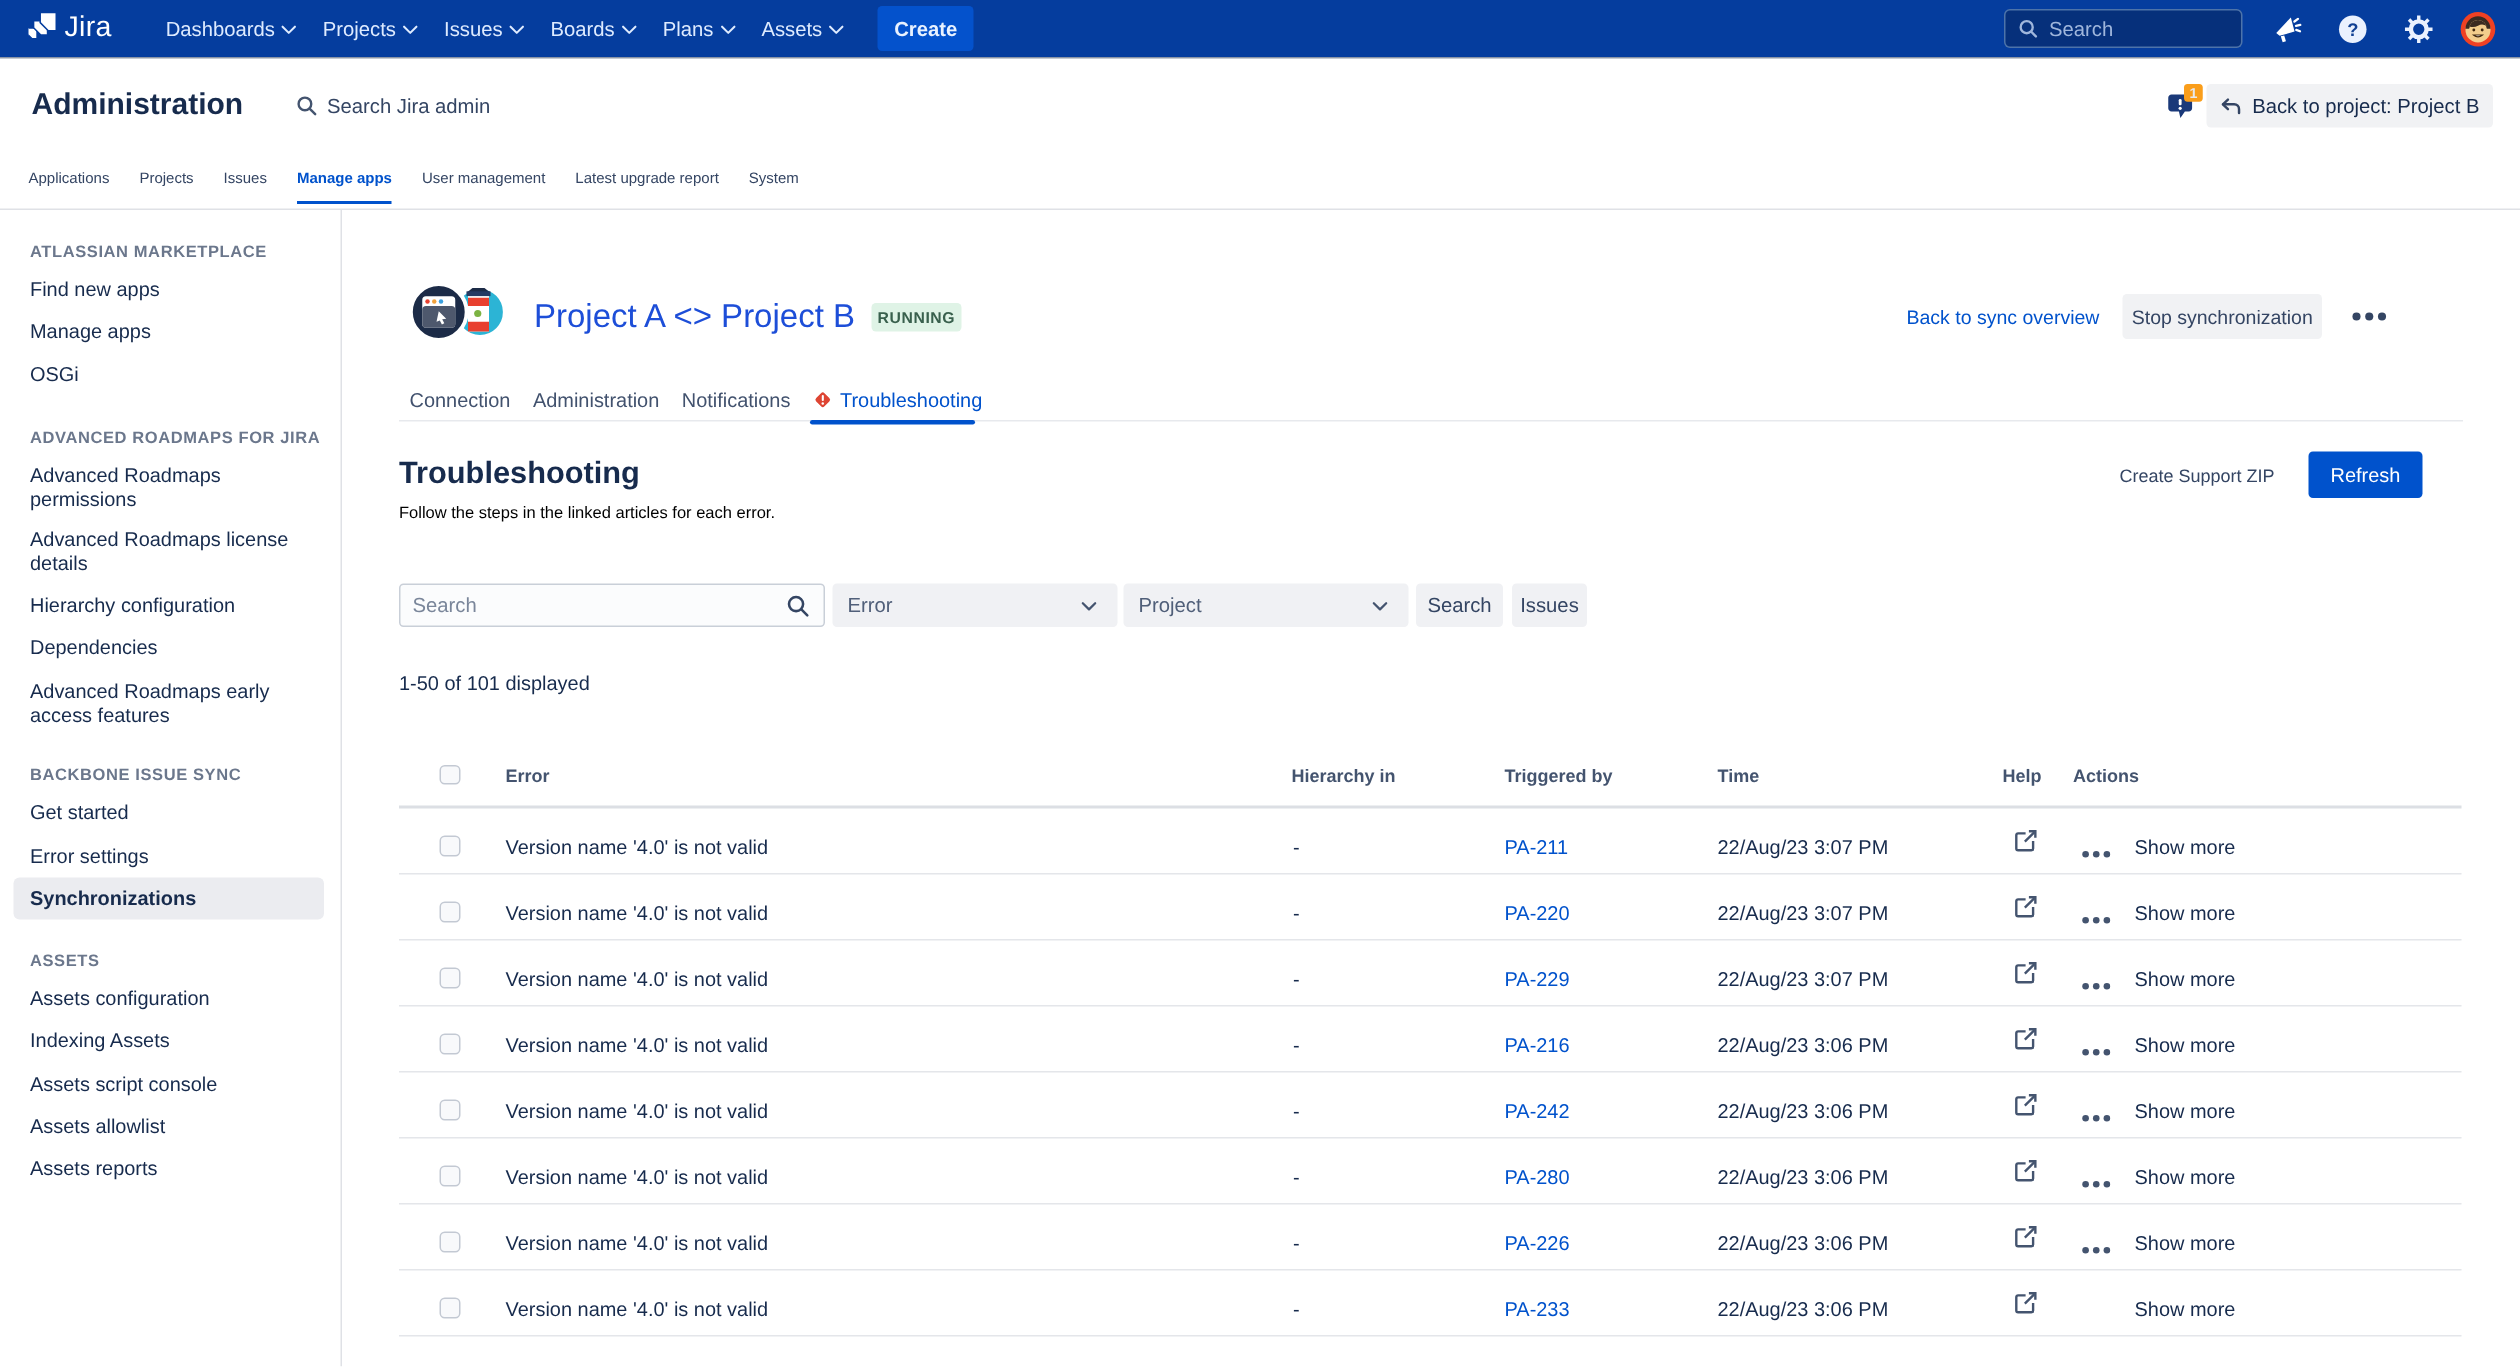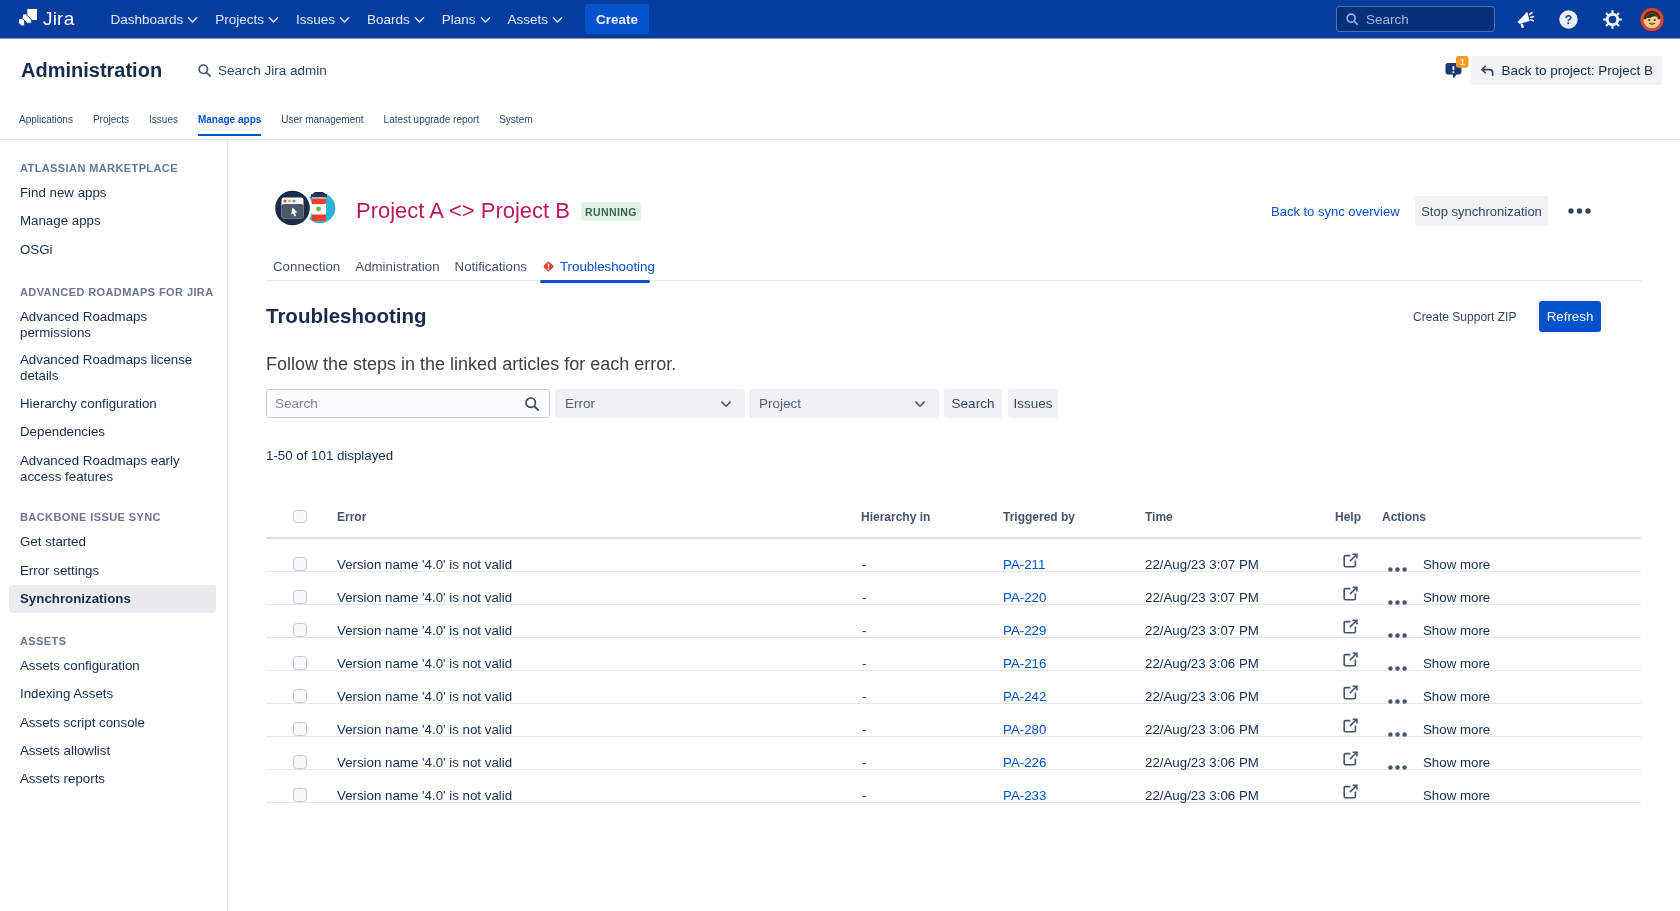--- a/index.html
+++ b/index.html
@@ -29,47 +29,47 @@
 .admin-tabs .t{margin-right:20px;padding-bottom:9px}
 .admin-tabs .t.act{color:#0052CC;font-weight:bold;border-bottom:2px solid #0052CC}
 .hline{position:absolute;left:0;top:139px;width:1680px;height:1px;background:#DFE1E6}
 
 .sidebar{position:absolute;left:0;top:140px;width:228px;height:771px;border-right:1px solid #DFE1E6;background:#fff}
 .sb{position:absolute;left:20px;white-space:nowrap}
 .sb-h{font-size:11px;font-weight:bold;color:#6B778C;letter-spacing:.4px}
 .sb-i{font-size:13.3px;color:#172B4D;line-height:15.5px}
 .sb-sel{position:absolute;left:9px;top:584.5px;width:207px;height:28px;background:#EBECF0;border-radius:4px}
 .app-logo{position:absolute;left:272px;top:188px}
-.app-title{position:absolute;left:356px;top:198px;font-size:22px;color:#be185d}
+.app-title{position:absolute;left:356px;top:198px;font-size:22px;color:#1d4ed8}
 .lozenge{position:absolute;left:581px;top:202px;height:19px;background:#DFF3E6;color:#39604d;font-size:10.5px;font-weight:bold;letter-spacing:.4px;border-radius:3px;padding:3.5px 4px 0}
 .sync-link{position:absolute;left:1271px;top:204px;color:#0052CC;font-size:13px}
 .stop-btn{position:absolute;left:1415px;top:196px;width:133px;height:30px;background:#F1F2F4;border-radius:3px;color:#344563;font-size:13px;display:flex;align-items:center;justify-content:center;white-space:nowrap}
 .dots3{position:absolute;left:1562px;top:196px;width:34px;height:30px;display:flex;align-items:center;justify-content:center}
 .app-tabs{position:absolute;left:273px;top:259px;display:flex;font-size:13.3px;color:#42526E}
 .app-tabs .t{margin-right:15px}
 .app-tabs .t.act{color:#0052CC;display:flex;align-items:center}
 .app-tabs .t.act svg{margin-right:5px}
 .tab-line{position:absolute;left:266px;top:280px;width:1376px;height:1px;background:#E7E9ED}
 .tab-blue{position:absolute;left:540px;top:280px;width:110px;height:3px;background:#0052CC;border-radius:1.5px}
 .ts-h{position:absolute;left:266px;top:304px;font-size:20.5px;font-weight:bold;color:#172B4D}
 .zip-link{position:absolute;left:1413px;top:310px;font-size:12px;color:#344563}
-.refresh-btn{position:absolute;left:1539px;top:301px;width:62px;height:31px;background:#0052CC;color:#fff;border-radius:3px;font-size:13.3px;display:flex;align-items:center;justify-content:center}
-.follow{position:absolute;left:266px;top:354px;font-size:18px;color:#404040}
+.refresh-btn{position:absolute;left:1539px;top:301px;width:76px;height:31px;background:#0052CC;color:#fff;border-radius:3px;font-size:13.3px;display:flex;align-items:center;justify-content:center}
+.follow{position:absolute;left:266px;top:336px;font-size:11px;color:#000000}
 
 .f-search{position:absolute;left:266px;top:389px;width:284px;height:29px;border:1px solid #c9cfd8;background:#FBFCFD;border-radius:3px;display:flex;align-items:center;color:#7A869A;font-size:13.5px;padding:0 9px 0 8px}
 .f-search svg{margin-left:auto}
 .f-sel{position:absolute;top:389px;height:29px;background:#f0f1f4;border-radius:3px;display:flex;align-items:center;color:#505F79;font-size:13.5px;padding:0 13px 0 10px}
 .f-sel svg{margin-left:auto}
 .f-btn{position:absolute;top:389px;height:29px;background:#f0f1f4;border-radius:3px;display:flex;align-items:center;justify-content:center;color:#344563;font-size:13.5px}
 .displayed{position:absolute;left:266px;top:448px;font-size:13.3px;color:#172B4D}
 
 .tbl{position:absolute;left:266px;top:495px;width:1375px}
 .thead{height:44px;border-bottom:2px solid #dcdfe4;position:relative}
 .thead .c{position:absolute;top:15px;font-size:12px;font-weight:bold;color:#44546F}
-.row{height:33px;border-bottom:1px solid #e4e6ea;position:relative}
+.row{height:44px;border-bottom:1px solid #e4e6ea;position:relative}
 .row .cell{position:absolute;top:17.5px;font-size:13.3px;color:#172B4D;white-space:nowrap}
 .cb{position:absolute;width:13.5px;height:13.5px;border:1.5px solid #c3c9d3;background:#F8F9FB;border-radius:3.5px;left:27px}
 .row .link{color:#0052CC}
 </style>
 </head>
 <body>
 
 <div class="navbar">
   <div class="nav-logo">
     <svg width="19" height="22" viewBox="19 7 19 22">

